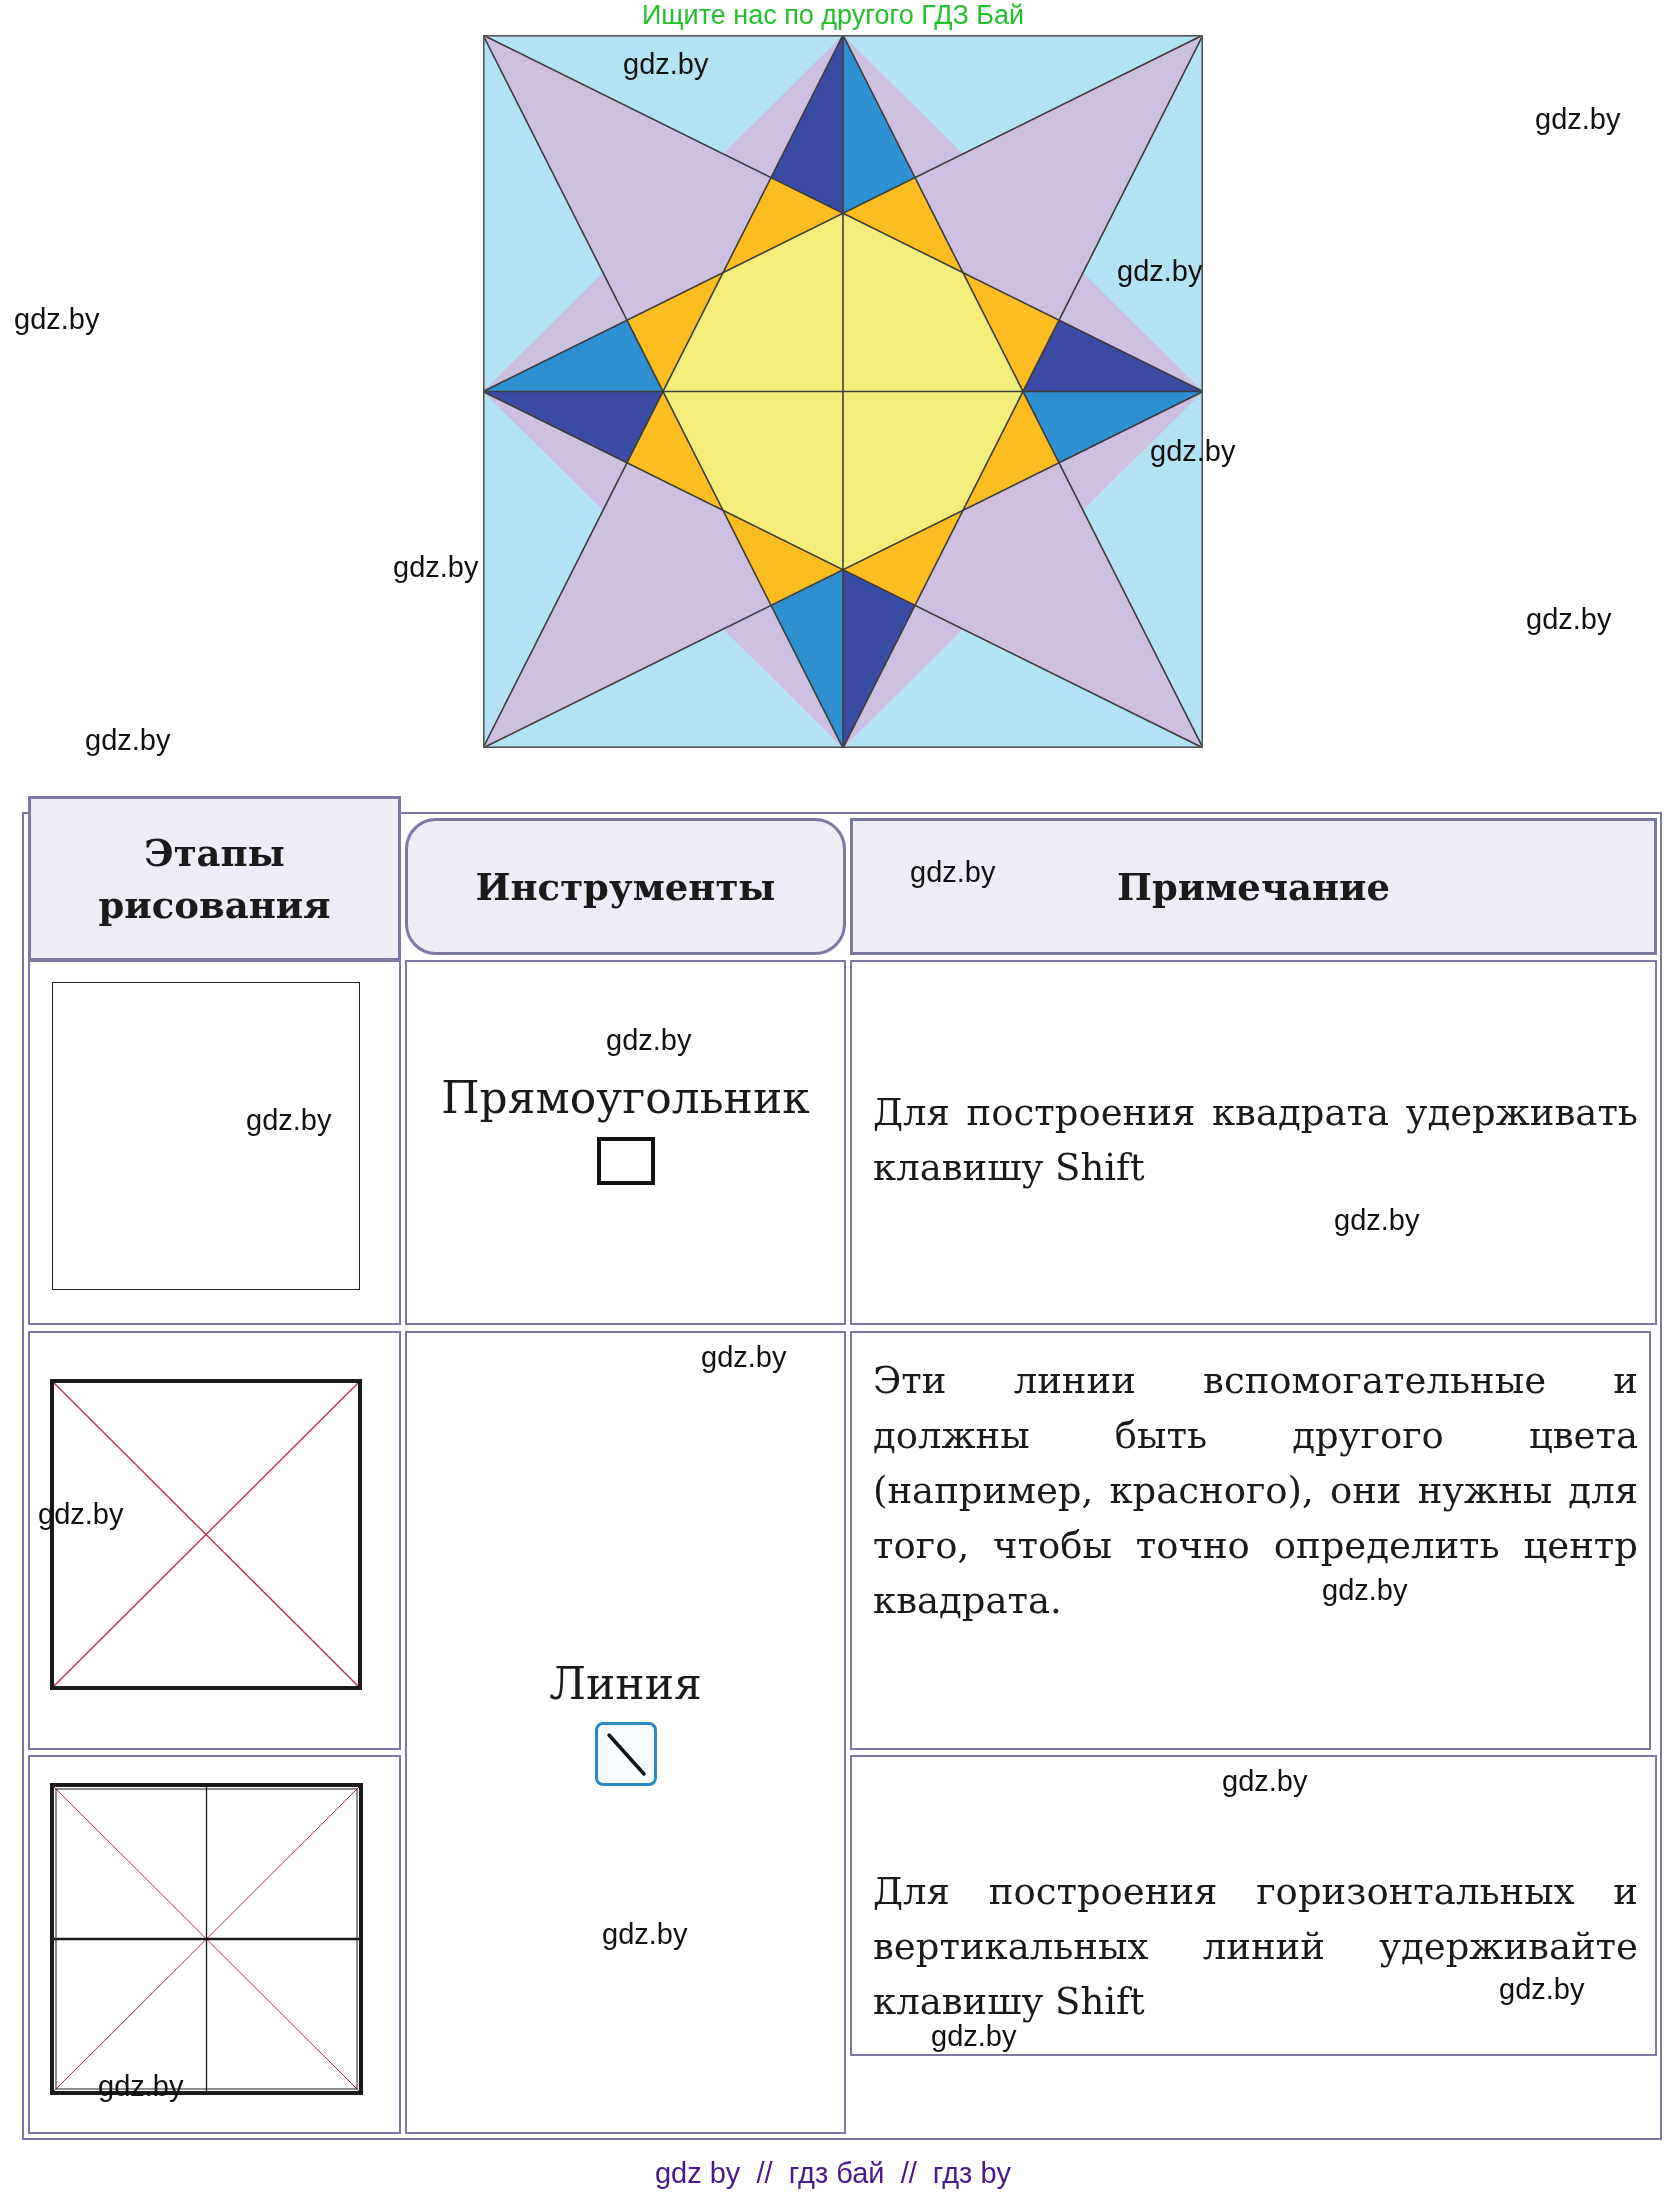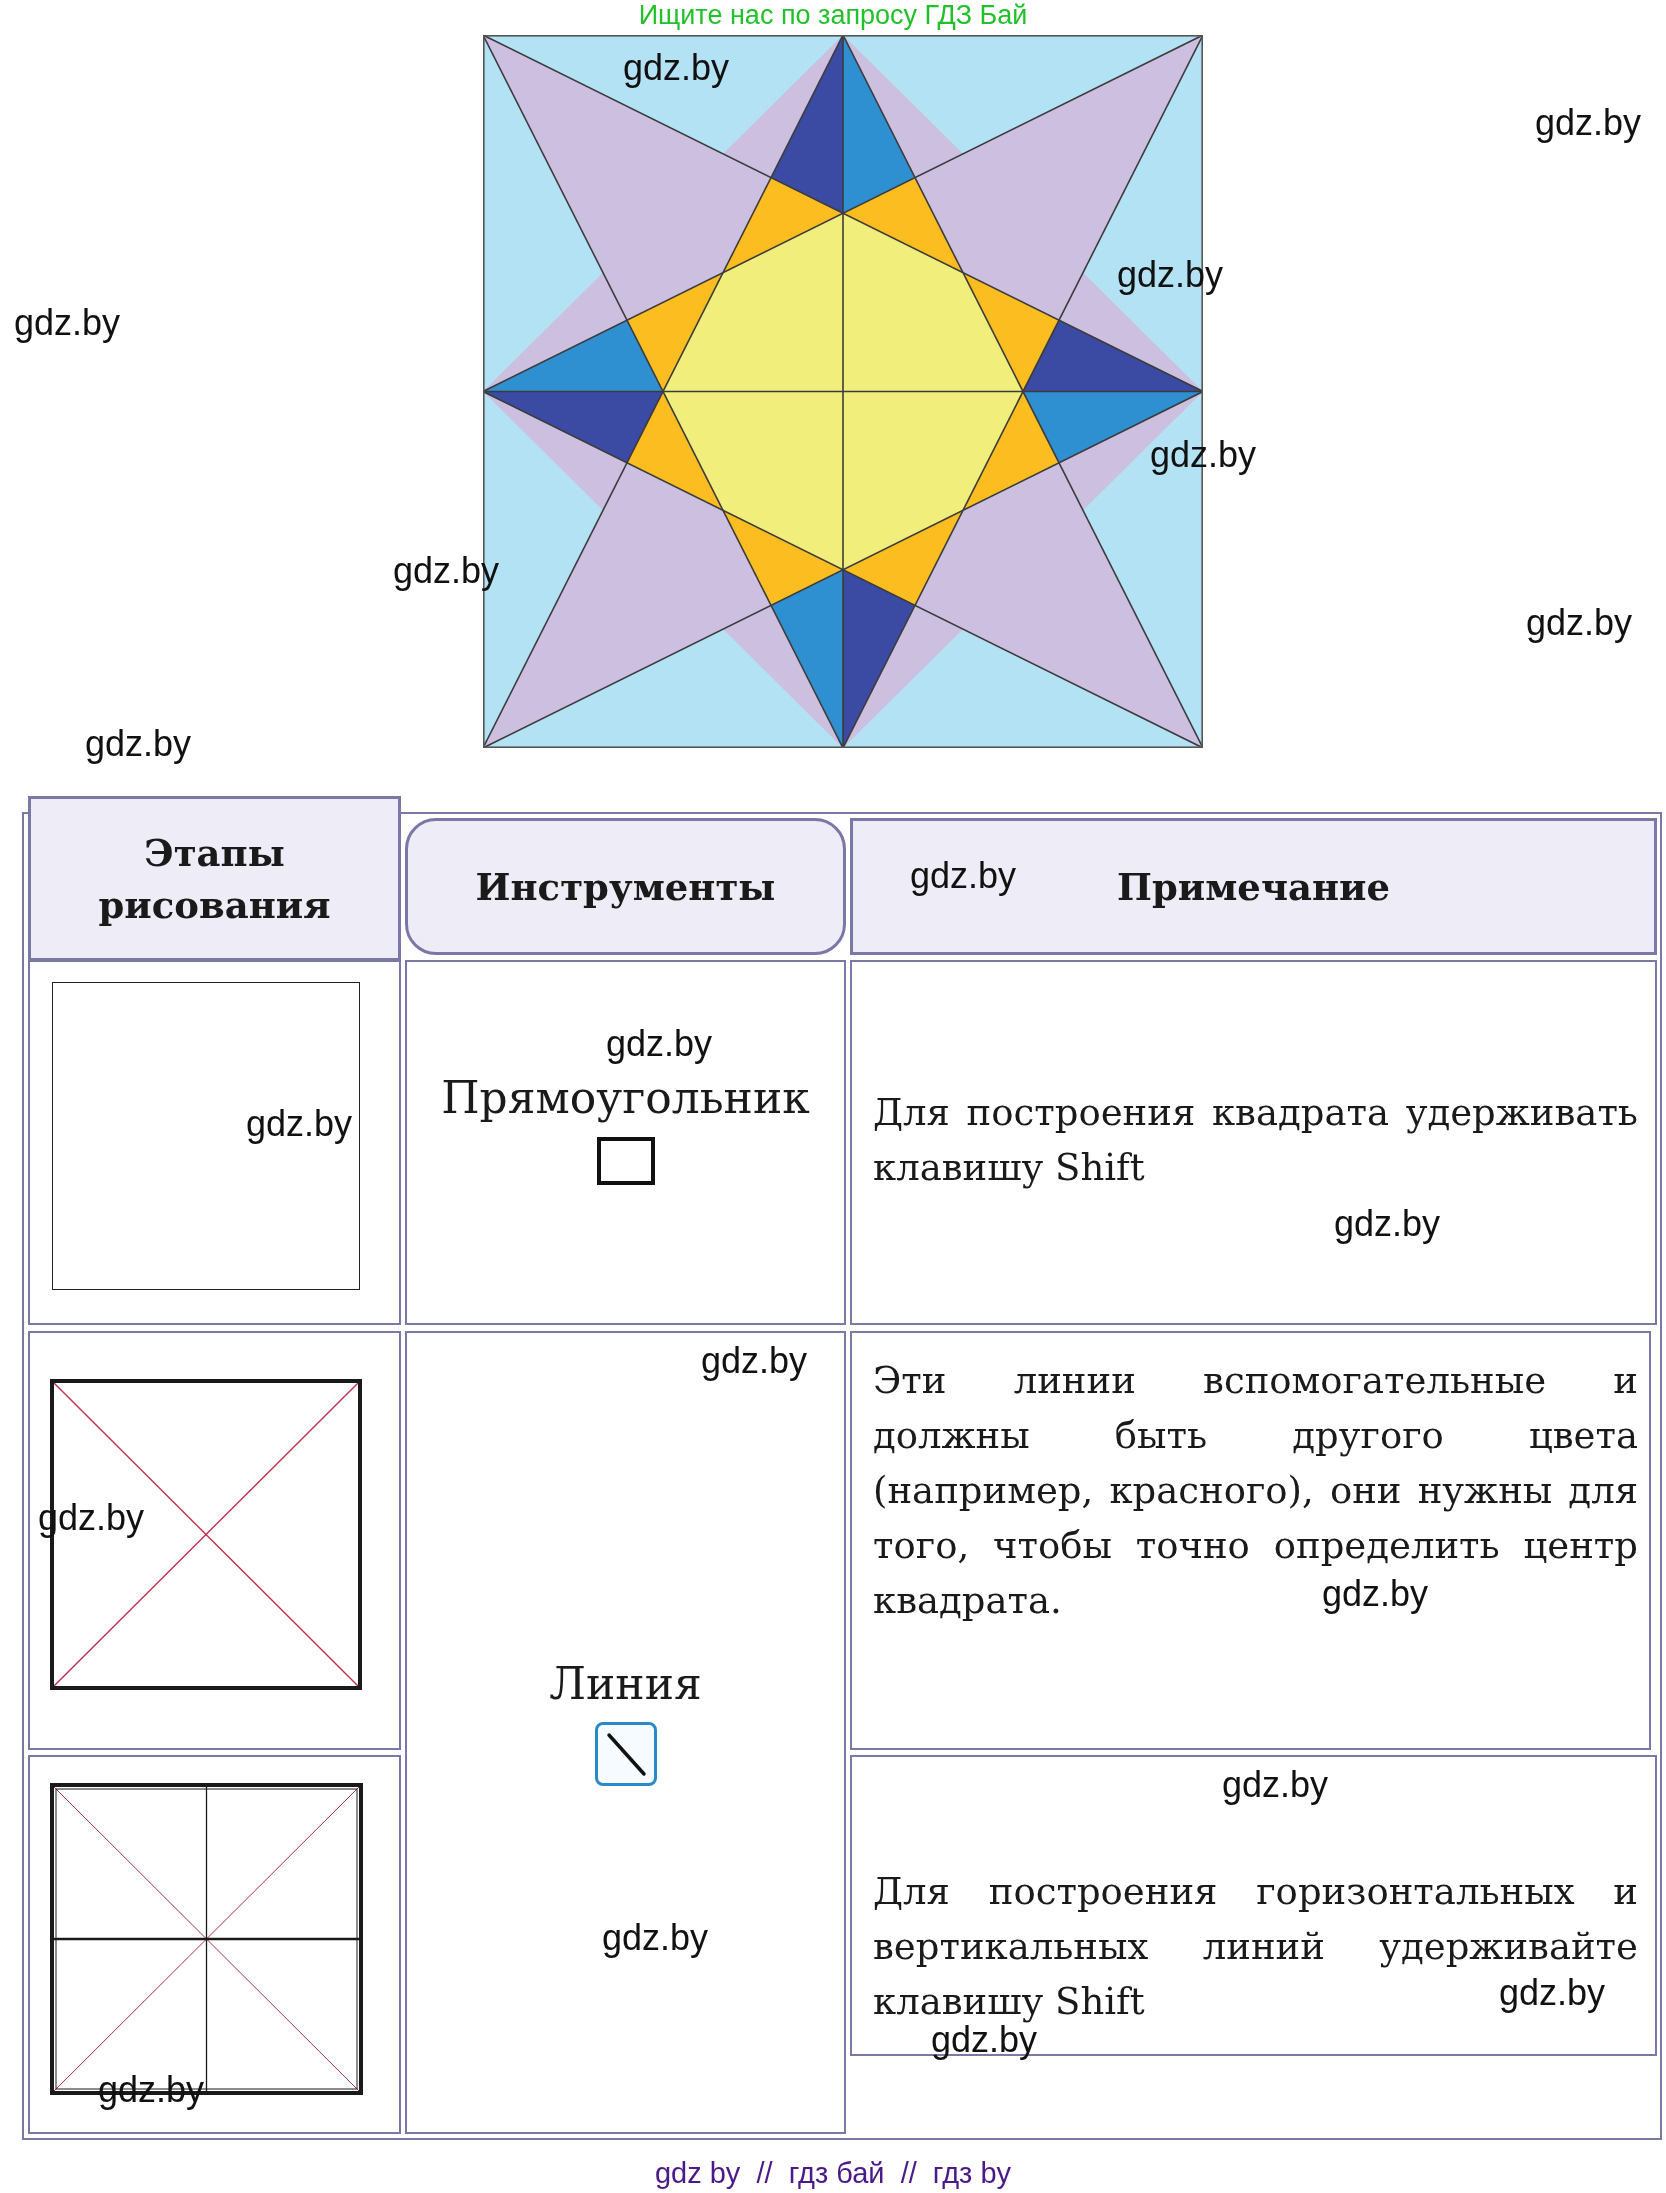--- a/index.html
+++ b/index.html
@@ -1,38 +1,38 @@
 <!DOCTYPE html>
 <html><head>
 <meta charset="utf-8">
 <style>
   html, body { margin:0; padding:0; background:#ffffff; }
   body { width:1666px; height:2193px; position:relative; overflow:hidden;
          font-family:"DejaVu Serif", serif; color:#1a1a1a; }
   .abs { position:absolute; }
-  .wm { position:absolute; font-family:"Liberation Sans", sans-serif; font-size:36px; color:#111; line-height:1; white-space:nowrap; }
+  .wm { position:absolute; font-family:"Liberation Sans", sans-serif; font-size:29px; color:#111; line-height:1; white-space:nowrap; }
   .top-banner { position:absolute; left:0; width:1666px; top:0; text-align:center;
                 font-family:"Liberation Sans", sans-serif; font-size:27px; color:#22c02a; line-height:30px; }
   .star { position:absolute; left:483px; top:35px; width:720px; height:713px; }
   .outer { position:absolute; left:22px; top:812px; width:1640px; height:1328px;
            border:2px solid #7a78a6; box-sizing:border-box; }
   .cell { position:absolute; border:2px solid #7a78a6; box-sizing:border-box; background:#fff; }
   .cell.hd { background:#eeedf7; border-width:3px; }
   .hd-text { position:absolute; left:0; right:0; top:50%; transform:translateY(-50%);
              text-align:center; font-family:"DejaVu Serif", serif; font-weight:bold; font-size:37px; line-height:52px; color:#1a1a1a; }
   .note { position:absolute; font-family:"DejaVu Serif", serif; font-size:37px; line-height:55px;
           text-align:justify; text-align-last:left; color:#1a1a1a; }
   .tool-label { position:absolute; left:0; right:0; text-align:center; font-family:"DejaVu Serif", serif; font-size:44px; color:#1a1a1a; }
   .footer { position:absolute; left:0; width:1666px; top:2157px; text-align:center;
             font-family:"Liberation Sans", sans-serif; font-size:29px; color:#4a1a8a; white-space:pre; }
 </style>
 </head>
 <body>
 
-<div class="top-banner">Ищите нас по запросу ГДЗ Бай</div>
+<div class="top-banner">Ищите нас по другого ГДЗ Бай</div>
 
 <svg class="star" viewBox="0 0 720 713" preserveAspectRatio="none">
   <rect x="0" y="0" width="720" height="713" fill="#b3e2f4"></rect>
 
   <g fill="#cdbfe0">
     <polygon points="0,0 720,356.5 360,713"></polygon>
     <polygon points="720,0 360,713 0,356.5"></polygon>
     <polygon points="720,713 0,356.5 360,0"></polygon>
     <polygon points="0,713 360,0 720,356.5"></polygon>
   </g>

